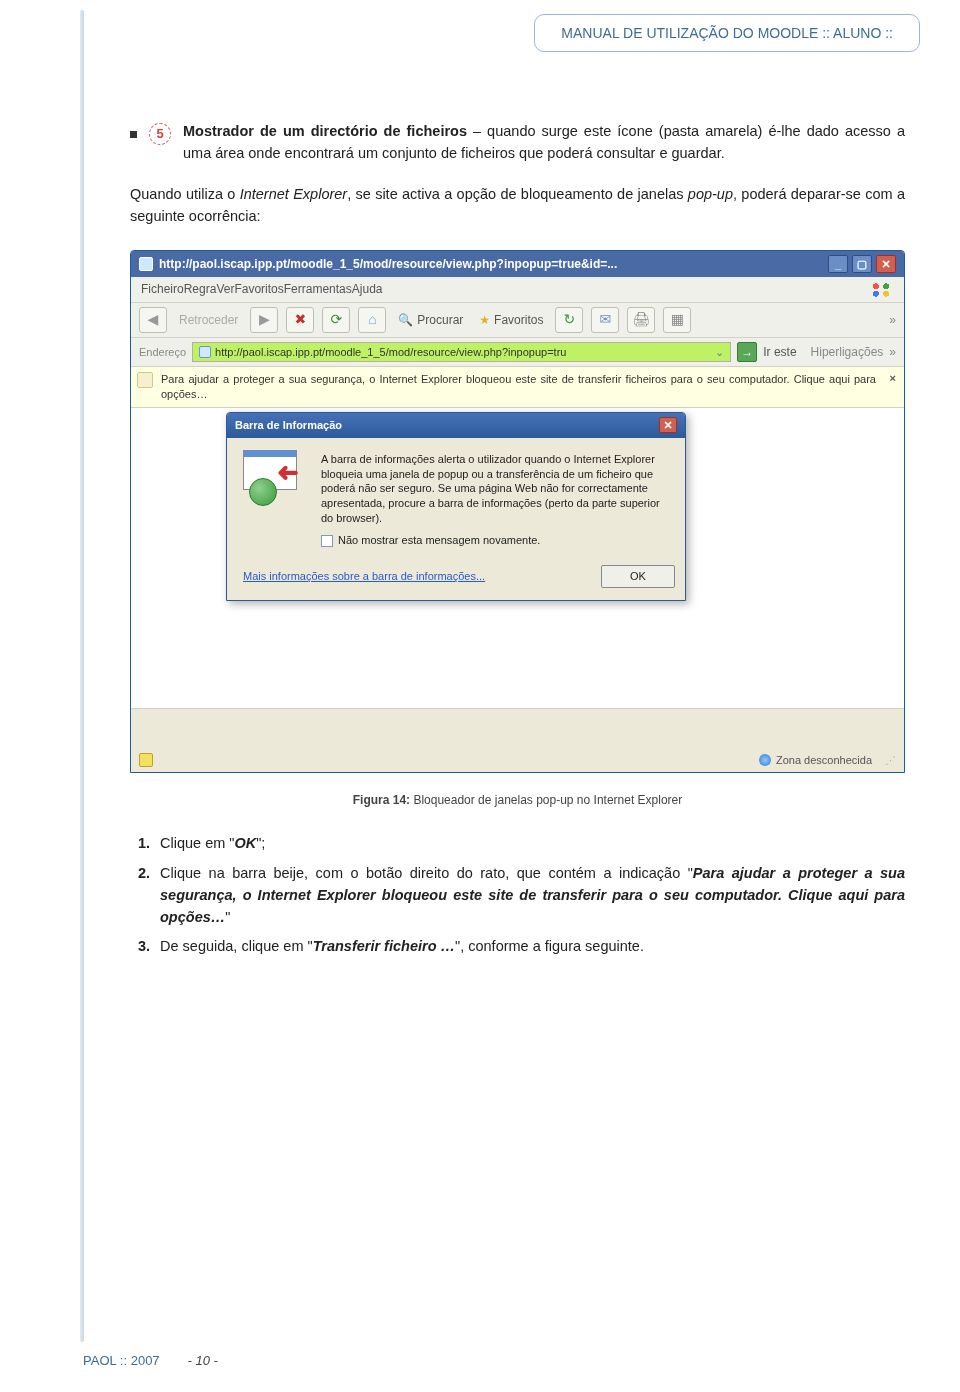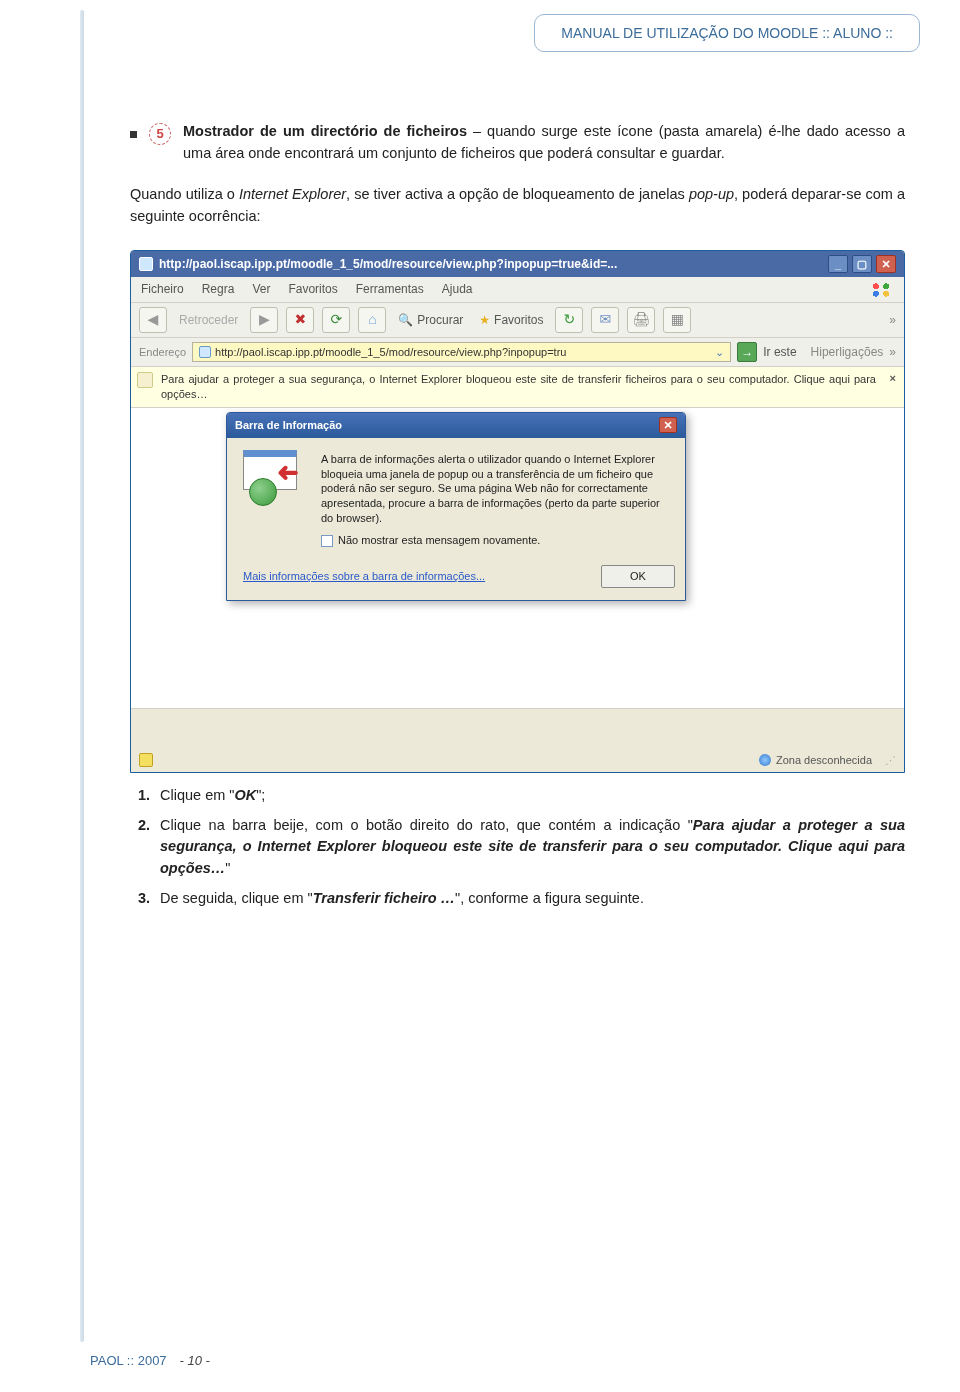--- a/index.html
+++ b/index.html
@@ -59,36 +59,36 @@
     background: #4a6aa5;
     color: #fff;
     padding: 4px 8px;
     display:flex; align-items:center; justify-content:space-between;
     font-weight: bold;
   }
   .ie-title .url-icon { width:14px;height:14px;background:#cfe8ff;display:inline-block;border:1px solid #fff;border-radius:2px;margin-right:6px;}
   .winbtns { display:flex; gap:4px;}
   .winbtn { width:20px;height:18px;background:#6b8fc4;border:1px solid #2c4e84;border-radius:2px;display:flex;align-items:center;justify-content:center;color:#fff;font-size:11px;cursor:default;}
   .winbtn.close { background:#d06050;border-color:#a03020;font-weight:bold;}
-  .ie-menu { background:#f0f0ea; padding:3px 10px; display:flex; gap:18px; color:#555; border-bottom:1px solid #d4d0c8;}
+  .ie-menu { background:#f0f0ea; padding:3px 10px; display:flex; gap:0; color:#555; border-bottom:1px solid #d4d0c8;}
   .ie-menu span { cursor:default;}
   .ie-menu-right { margin-left:auto; display:flex; align-items:center;}
   .flag { width:26px;height:18px; background:
     radial-gradient(circle at 30% 30%, #ff4d4d 3px, transparent 3px),
     radial-gradient(circle at 70% 30%, #3da63d 3px, transparent 3px),
     radial-gradient(circle at 30% 70%, #3d7de6 3px, transparent 3px),
     radial-gradient(circle at 70% 70%, #f2c23d 3px, transparent 3px);
     border-radius:2px;}
   .ie-toolbar { background:#f0f0ea; padding:4px 8px; display:flex; align-items:center; gap:8px; border-bottom:1px solid #d4d0c8;}
   .tbtn { width:28px;height:26px; border:1px solid #c0c0b0; border-radius:3px; background:#f6f6f0; display:flex;align-items:center;justify-content:center; font-size:14px; color:#4a7a4a;}
   .tbtn.gray{color:#999;}
   .tlbl { color:#555; display:flex; align-items:center; gap:4px; padding:0 4px;}
   .ie-addr { background:#f0f0ea; padding:4px 8px; display:flex; align-items:center; gap:6px; border-bottom:1px solid #d4d0c8;}
   .ie-addr .lbl{ color:#888; font-size:11px;}
-  .addr-input { flex:1; background:#fef9c3; border:1px solid #b4b0a0; padding:2px 6px; font-size:11px; color:#333; display:flex; align-items:center; gap:4px; height:20px;}
+  .addr-input { flex:1; background:#bef264; border:1px solid #b4b0a0; padding:2px 6px; font-size:11px; color:#333; display:flex; align-items:center; gap:4px; height:20px;}
   .go-btn{ width:20px;height:20px; background:#58a858; border:1px solid #3a7a3a; border-radius:2px; color:#fff; display:flex;align-items:center;justify-content:center;font-size:12px;}
   .ie-infobar { background:#ffffe1; border-bottom:1px solid #d4d0c8; padding:5px 28px 5px 30px; position:relative; color:#333; font-size:11px; line-height:1.35;}
   .ie-infobar .ico { position:absolute; left:6px; top:5px; width:16px;height:16px; background:#f7f0d0; border:1px solid #cc8; border-radius:2px;}
   .ie-infobar .closex { position:absolute; right:8px; top:4px; font-weight:bold; color:#555; cursor:default;}
 
   .ie-body { position:relative; background:#fff; height:300px; }
   .dlg {
     position:absolute; left:95px; top:4px; width:460px;
     border:1px solid #2a5a9a; border-radius:4px 4px 0 0; overflow:hidden;
     background:#ece9d8; font-size:11px;
@@ -112,21 +112,21 @@
   .ie-status .zone{display:flex;align-items:center;gap:5px;margin-top:40px;}
   .shield{width:14px;height:14px;background:#f4e060;border:1px solid #c4a020;border-radius:2px;}
 
   .caption { text-align:center; font-size:12px; color:#444; margin:18px 0 24px;}
   .caption .fb{font-weight:bold;}
 
   ol.steps { margin:12px 0 0 24px; font-size:14.5px;}
   ol.steps li { margin:8px 0; padding-left:6px; line-height:1.5; text-align:justify;}
   ol.steps li::marker{font-weight:bold;}
 
-  .footer { position:absolute; bottom:24px; left:90px; display:flex; align-items:center; gap:13px; font-size:13px;}
+  .footer { position:absolute; bottom:24px; left:83px; display:flex; align-items:center; gap:28px; font-size:13px;}
   .footer .paol { color:#3c6d9a; font-variant: small-caps;}
   .footer .pg { font-style: italic; color:#444;}
 </style>
 </head>
 <body>
 <div class="page-border"></div>
 
 <div class="header-box">
   <span class="sc">MANUAL DE UTILIZAÇÃO DO MOODLE  :: ALUNO ::</span>
 </div>
@@ -138,21 +138,21 @@
     <div class="num-badge">
         <span>5</span>
       </div>
     <div style="flex:1;">
       <span class="bold">Mostrador de um directório de ficheiros</span><span> – quando surge este ícone (pasta amarela) é-lhe dado acesso a uma área onde encontrará um conjunto de ficheiros que poderá consultar e guardar.</span>
     </div>
   </div>
 
 
   <p>
-    <span>Quando utiliza o </span><span class="italic">Internet Explorer</span><span>, se tiver activa a opção de bloqueamento de janelas </span><span class="italic">pop-up</span><span>, poderá deparar-se com a seguinte ocorrência:</span>
+    <span>Quando utiliza o </span><span class="italic">Internet Explorer</span><span>, se site activa a opção de bloqueamento de janelas </span><span class="italic">pop-up</span><span>, poderá deparar-se com a seguinte ocorrência:</span>
   </p>
 
   <div class="screenshot">
     <div class="ie-window">
 
       <div class="ie-title">
         <div style="display:flex;align-items:center;overflow:hidden;">
           <span class="url-icon"></span>
           <span style="white-space:nowrap;">http://paol.iscap.ipp.pt/moodle_1_5/mod/resource/view.php?inpopup=true&amp;id=... </span>
         </div>
@@ -250,20 +250,23 @@
         <div class="zone">
           <span style="width:12px;height:12px;border-radius:50%;background:radial-gradient(circle,#8ec8ff,#3a7aca);display:inline-block;"></span>
           <span>Zona desconhecida</span>
           <span style="color:#aaa;margin-left:8px;">⋰</span>
         </div>
       </div>
 
     </div>
   </div>
 
+  <div class="caption">
+    <span class="fb">Figura 14: </span><span>Bloqueador de janelas pop-up no Internet Explorer</span>
+  </div>
 
 
   <ol class="steps">
     <li>
       <span>Clique em "</span><span class="bold italic">OK</span><span>";</span>
     </li>
     <li>
       <span>Clique na barra beije, com o botão direito do rato, que contém a indicação "</span><span class="bold italic">Para ajudar a proteger a sua segurança, o Internet Explorer bloqueou este site de transferir para o seu computador. Clique aqui para opções…</span><span>"</span>
     </li>
     <li>

